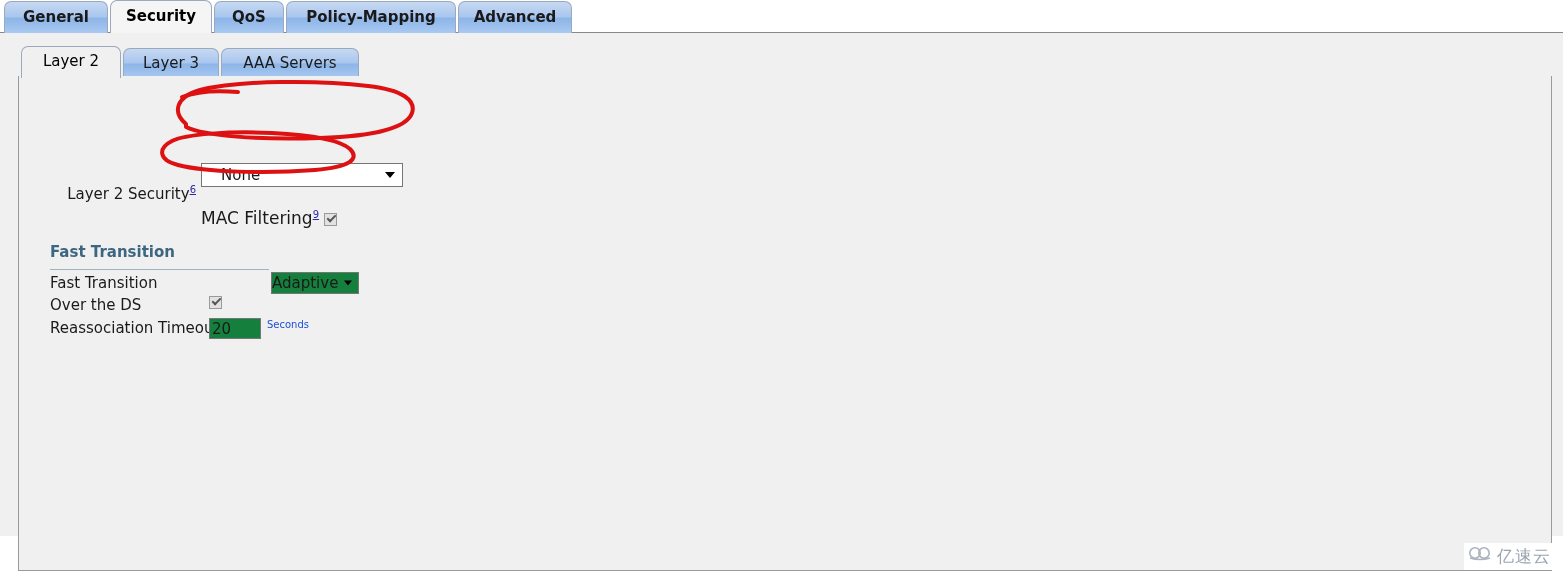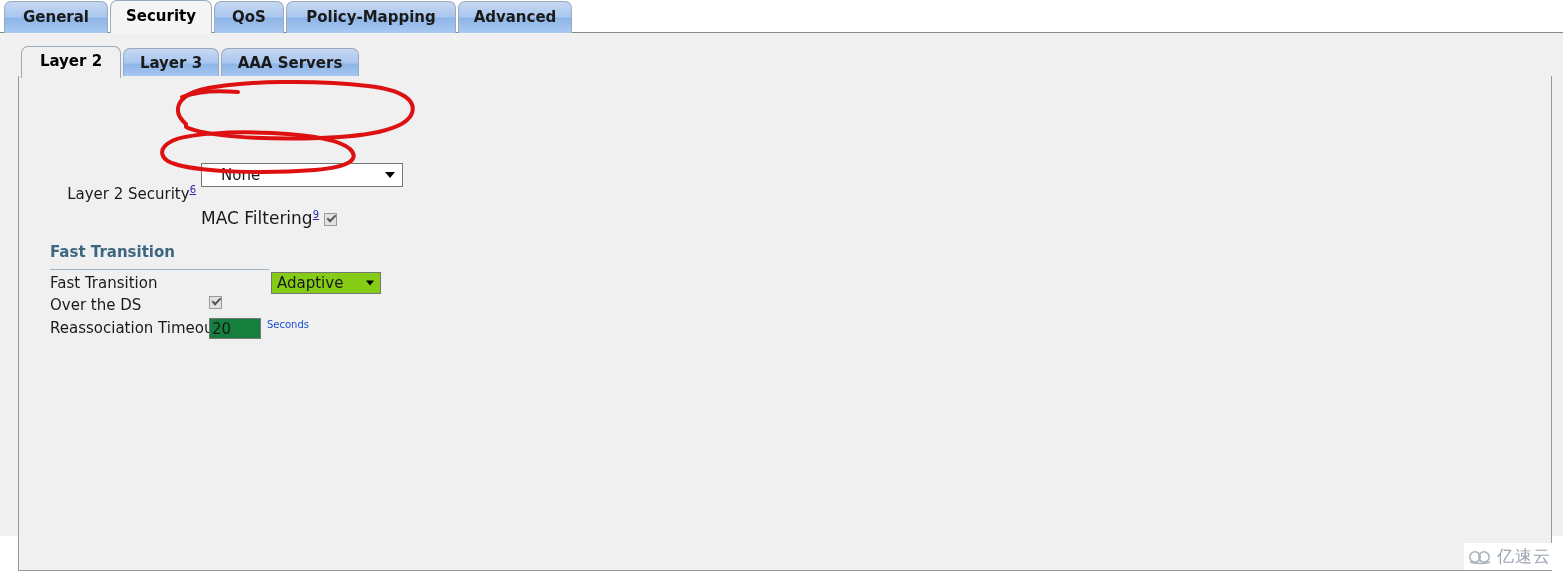--- a/index.html
+++ b/index.html
@@ -74,21 +74,21 @@
     position: absolute;
     bottom: 0;
     height: 30px;
     box-sizing: border-box;
     border: 1px solid #9aa9bd;
     border-bottom: none;
     border-radius: 7px 7px 0 0;
     background: linear-gradient(to bottom, #c6d9f2 0%, #a9c6ee 48%, #8db5e8 52%, #a9c9f1 100%);
     color: #1a1a1a;
     font-size: 15px;
-    font-weight: bold;
+    font-weight: normal;
     line-height: 28px;
     text-align: center;
     white-space: nowrap;
     cursor: pointer;
   }
   .subtab.active {
     background: #f0f0f0;
     height: 32px;
     z-index: 5;
     color: #000000;
@@ -216,29 +216,28 @@
     position: absolute;
     left: 31px;
     font-size: 15px;
     color: #1a1a1a;
     white-space: nowrap;
   }
   .sel-ft {
     position: absolute;
     left: 252px;
     top: 196px;
-    width: 110px;
+    width: 88px;
     height: 22px;
     box-sizing: border-box;
-    background: #84cc16;
+    background: #15803d;
     border: 1px solid #767676;
     font-size: 15px;
     color: #1a1a1a;
     line-height: 20px;
-    padding-left: 5px;
     cursor: pointer;
   }
   .sel-ft .sel-arrow {
     border-left-width: 4px;
     border-right-width: 4px;
     border-top-width: 5px;
     right: 6px;
   }
   .cb-overds {
     position: absolute;
@@ -277,21 +276,20 @@
     height: 574px;
     pointer-events: none;
   }
 
   
   .watermark {
     position: absolute;
     right: 8px;
     bottom: 4px;
     display: flex;
-    align-items: center;
     gap: 5px;
     background: #ffffff;
     padding: 2px 4px;
   }
   .wm-text {
     font-size: 17px;
     color: #9aa4b0;
     letter-spacing: 1px;
   }
 </style>

